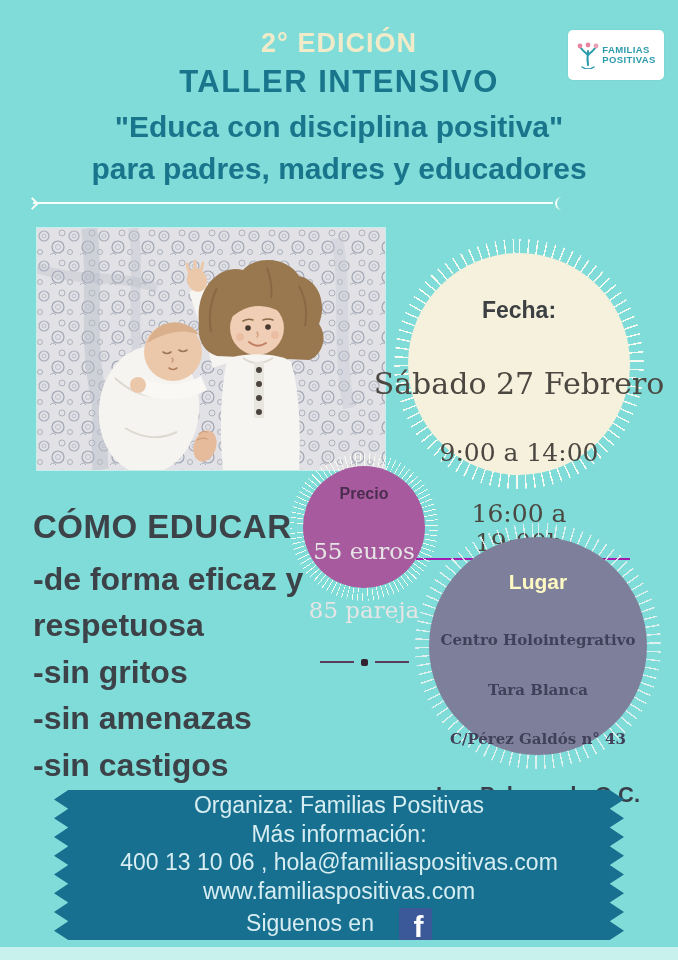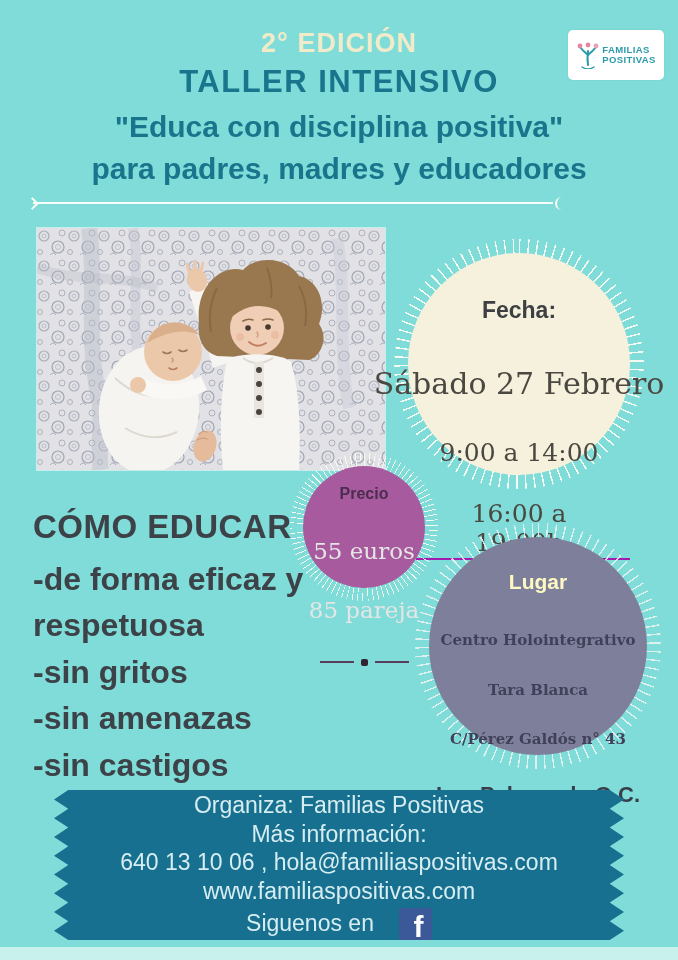--- a/index.html
+++ b/index.html
@@ -244,21 +244,21 @@
     <div class="como-heading">CÓMO EDUCAR</div>
     <div class="como-item">-de forma eficaz y respetuosa</div>
     <div class="como-item">-sin gritos</div>
     <div class="como-item">-sin amenazas</div>
     <div class="como-item">-sin castigos</div>
   </div>
 
   <div class="ribbon">
     <div class="ribbon-line">Organiza: Familias Positivas</div>
     <div class="ribbon-line">Más información:</div>
-    <div class="ribbon-line">640 13 10 06 , hola@familiaspositivas.com</div>
+    <div class="ribbon-line">400 13 10 06 , hola@familiaspositivas.com</div>
     <div class="ribbon-line">www.familiaspositivas.com</div>
     <div class="ribbon-line ribbon-follow">
       <span>Siguenos en</span>
       <span class="fb-icon">f</span>
     </div>
   </div>
 
   <div class="bottom-strip"></div>
 </div>
 

